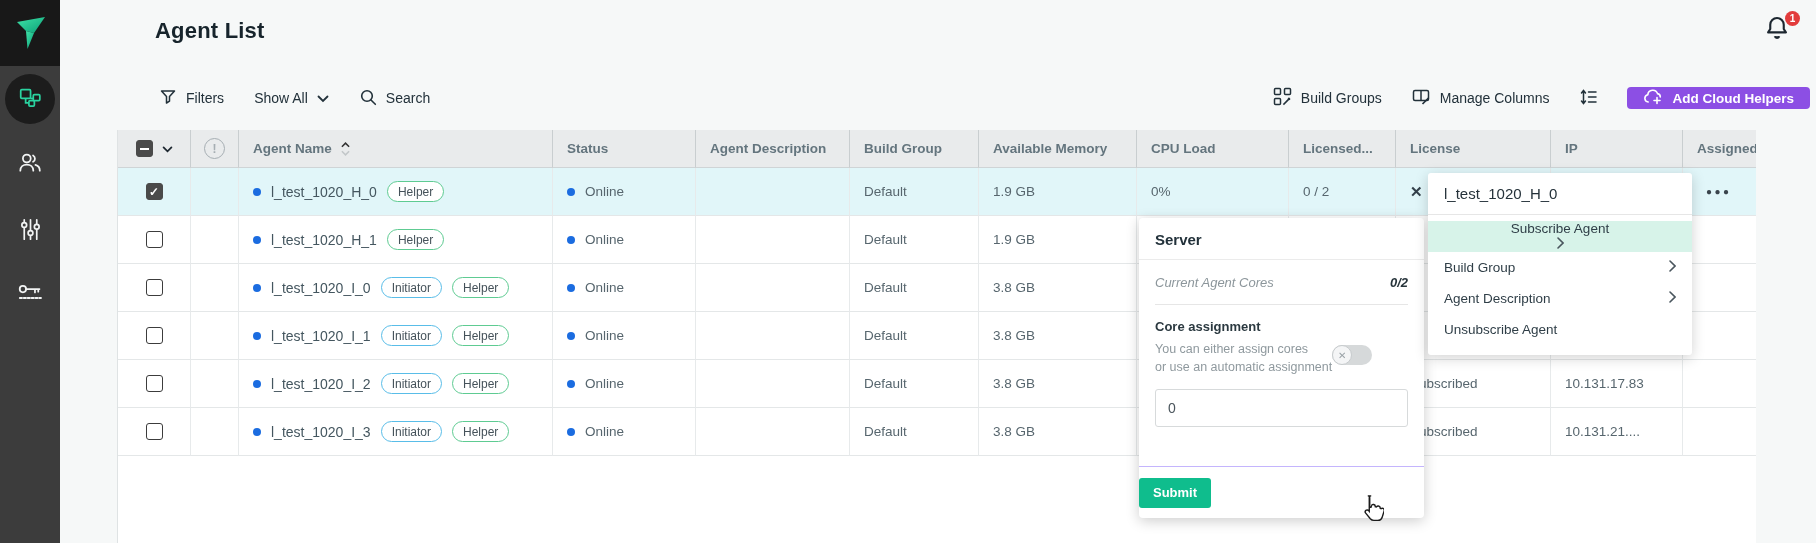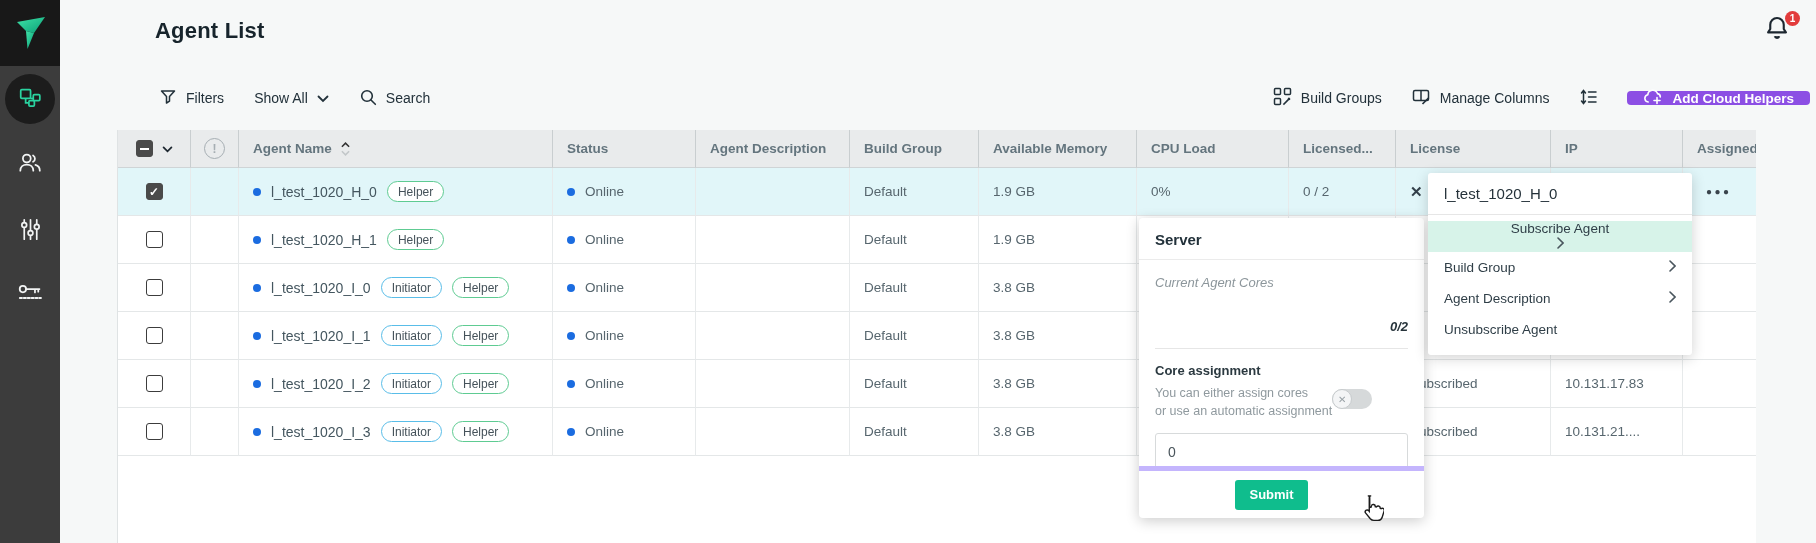--- a/index.html
+++ b/index.html
@@ -16,21 +16,21 @@
   
   .page-title { position:absolute; left:155px; top:18px; font-size:22px; font-weight:700; color:#17242c; letter-spacing:.2px; }
   .bell { position:absolute; left:1762px; top:13px; width:36px; height:36px; }
   .bell .badge { position:absolute; right:-2px; top:-2px; min-width:15px; height:15px; border-radius:8px; background:#e23c3c; color:#fff; font-size:10px; font-weight:700; display:flex; align-items:center; justify-content:center; padding:0 3px; }
 
   
   .toolbar { position:absolute; left:159px; right:6px; top:82px; height:32px; display:flex; align-items:center; }
   .tb-item { display:flex; align-items:center; gap:9px; font-size:14px; color:#22313a; cursor:pointer; white-space:nowrap; }
   .tb-gap { margin-left:30px; }
   .tb-spacer { flex:1; }
-  .btn-purple { display:flex; align-items:center; gap:9px; background:#8c4fe4; color:#fff; font-size:13.5px; font-weight:700; height:14px; padding:0 16px; border-radius:4px; border:none; cursor:pointer; margin-left:28px; }
+  .btn-purple { display:flex; align-items:center; gap:9px; background:#8c4fe4; color:#fff; font-size:13.5px; font-weight:700; height:22px; padding:0 16px; border-radius:4px; border:none; cursor:pointer; margin-left:28px; }
 
   
   .table-wrap { position:absolute; left:117px; top:130px; width:1639px; height:413px; background:#fff; overflow:hidden; border-left:1px solid #dfe3e4; }
   .thead, .trow { display:flex; width:1715px; }
   .thead { height:38px; background:#e9ebec; }
   .th { display:flex; align-items:center; font-size:13.5px; font-weight:700; color:#64757e; border-right:1px solid #c9ced0; border-bottom:1px solid #cfd4d6; padding-left:14px; overflow:hidden; white-space:nowrap; }
   .trow { height:48px; background:#fff; }
   .td { display:flex; align-items:center; font-size:13.5px; color:#57666e; border-right:1px solid #e7eaeb; border-bottom:1px solid #e4e7e8; padding-left:14px; overflow:hidden; white-space:nowrap; }
   .trow.sel .td { background:#e1f6f9; }
   .center { justify-content:center; padding-left:0 !important; }
@@ -51,29 +51,29 @@
   .info-circ { width:21px; height:21px; border:1.5px solid #a6aeb3; border-radius:50%; color:#a6aeb3; font-size:12px; font-weight:700; display:flex; align-items:center; justify-content:center; }
   .sort-stack { display:inline-flex; flex-direction:column; gap:2px; margin-left:9px; }
   .xclose { font-size:15px; color:#33404a; cursor:pointer; font-weight:600; }
   .dots { font-size:10px; letter-spacing:2.5px; color:#3a444c; cursor:pointer; padding-left:9px; font-weight:700; }
 
   
   .popup { position:absolute; left:1139px; top:218px; width:285px; height:300px; background:#fff; border-radius:4px; box-shadow:0 3px 14px rgba(0,0,0,.2); z-index:5; }
   .popup .ptitle { font-size:15px; font-weight:700; color:#22313a; padding:13px 16px 11px; border-bottom:1px solid #ebebeb; }
   .cores-row { display:flex; justify-content:space-between; padding:15px 16px 14px; font-size:13px;font-style:italic; }
   .cores-row .lbl { color:#8c969b; }
-  .cores-row .val { color:#27343b; font-weight:600;margin-top:44px; }
+  .cores-row .val { color:#27343b; font-weight:600; }
   .inset-div { border-top:1px solid #e6e6e6; margin:0 16px; }
   .ca-label { font-size:13px; font-weight:700; color:#2b3940; padding:14px 16px 4px; }
   .desc-row { display:flex; align-items:flex-start; padding:3px 16px 0; }
   .desc-text { font-size:12.5px; color:#8f999e; line-height:1.4; }
   .toggle { position:relative; width:40px; height:20px; background:#d6d9da; border-radius:10px; margin-top:4px; cursor:pointer; flex-shrink:0; }
   .knob { position:absolute; left:0; top:0; width:20px; height:20px; border-radius:50%; background:#f4f5f6; border:1px solid #c7cbcd; color:#9aa2a7; font-size:10px; display:flex; align-items:center; justify-content:center; }
   .cores-input { display:block; margin:13px 16px 0; width:253px; height:38px; border:1px solid #d7dadb; border-radius:3px; font-size:14px; color:#4a555c; padding:0 12px; font-family:"Liberation Sans", sans-serif; }
-  .pfooter { position:absolute; left:0; bottom:0; width:100%; height:52px; border-top:5px solid #c4b5fd; display:flex; justify-content:center; align-items:center; padding-right:20px; }
+  .pfooter { position:absolute; left:0; bottom:0; width:100%; height:52px; border-top:1px solid #c4b5fd; display:flex; justify-content:flex-start; align-items:center; padding-right:20px; }
   .btn-submit { background:#0fbd8d; color:#fff; font-size:13px; font-weight:700; border:none; border-radius:3px; height:30px; padding:0 14px; cursor:pointer; }
 
   
   .cmenu { position:absolute; left:1428px; top:173px; width:264px; background:#fff; border-radius:3px; box-shadow:0 3px 14px rgba(0,0,0,.18); z-index:6; padding-bottom:10px; }
   .cmenu .mtitle { font-size:15px; color:#25323a; padding:12px 16px; border-bottom:1px solid #e6e6e6; margin-bottom:6px; }
   .mitem { height:31px; display:flex; align-items:center; justify-content:space-between; padding:0 16px; font-size:13.5px; color:#2f3e47; cursor:pointer; }
   .mitem.hl { background:#d7f3e9;flex-direction:column; }
 
   .cursor { position:absolute; left:1358px; top:494px; z-index:10; }
 </style>

